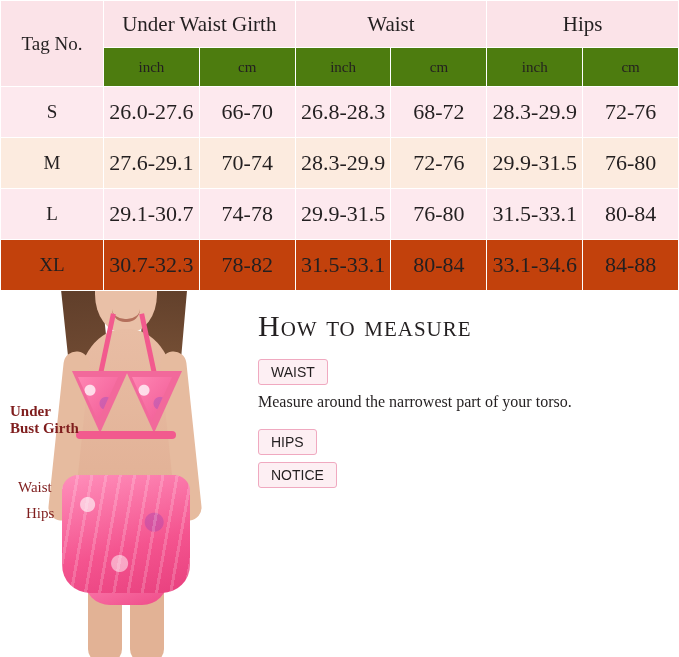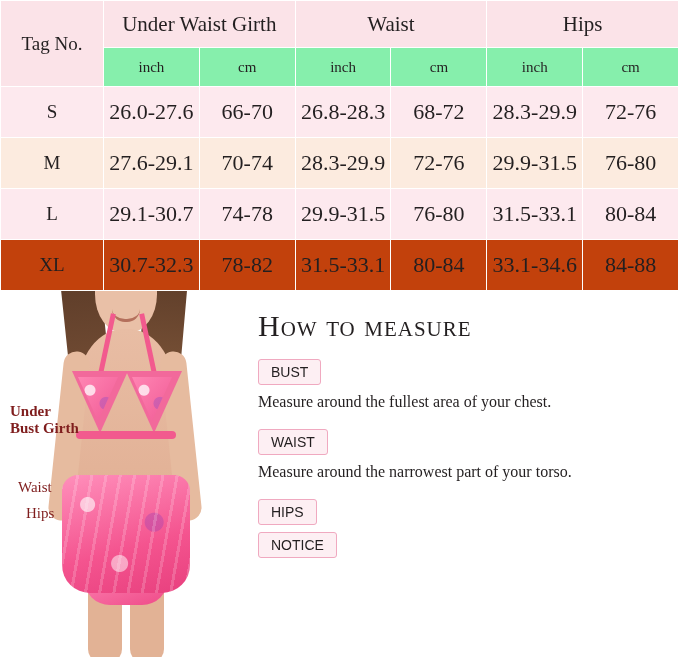--- a/index.html
+++ b/index.html
@@ -39,21 +39,21 @@
     height: 80px;
     width: 100px;
   }
   .hdr-group {
     background: #fbe3e8;
     font-size: 21px;
     font-weight: bold;
     height: 44px;
   }
   .hdr-sub {
-    background: #86efac;
+    background: #4d7c0f;
     font-size: 15px;
     height: 36px;
   }
   .row-cell {
     font-size: 22px;
     height: 48px;
   }
   .row-label {
     font-size: 19px;
   }
@@ -370,24 +370,20 @@
     <div class="callout bold cl-ubg">
       <div>Under</div>
       <div>Bust Girth</div>
     </div>
     <div class="callout cl-waist">Waist</div>
     <div class="callout cl-hips">Hips</div>
 
     <div class="howto">
       <div class="howto-title">How to measure</div>
 
-      <div>
-        <div class="chip">BUST</div>
-        <p class="desc">Measure around the fullest area of your chest.</p>
-      </div>
 
       <div>
         <div class="chip">WAIST</div>
         <p class="desc">Measure around the narrowest part of your torso.</p>
       </div>
 
       <div>
         <div class="chip">HIPS</div>
       </div>
 

